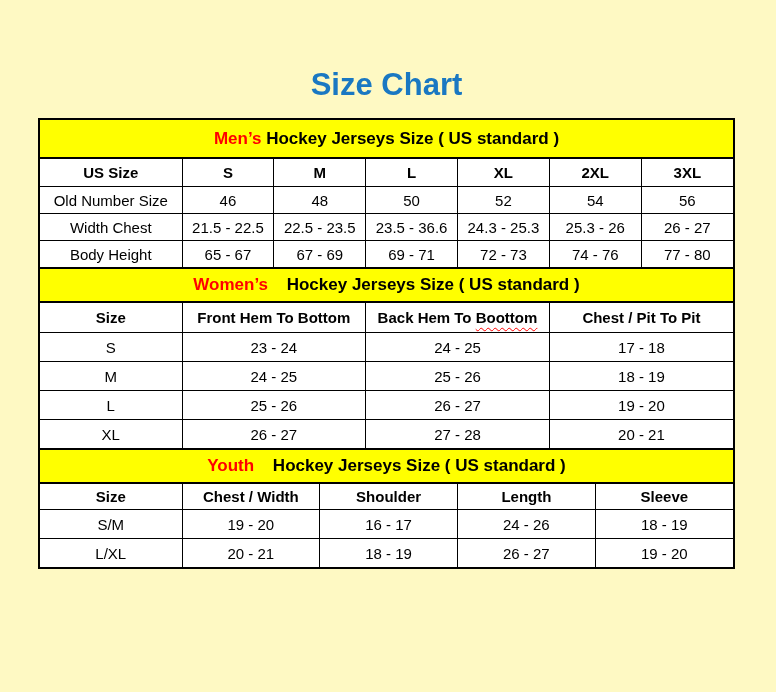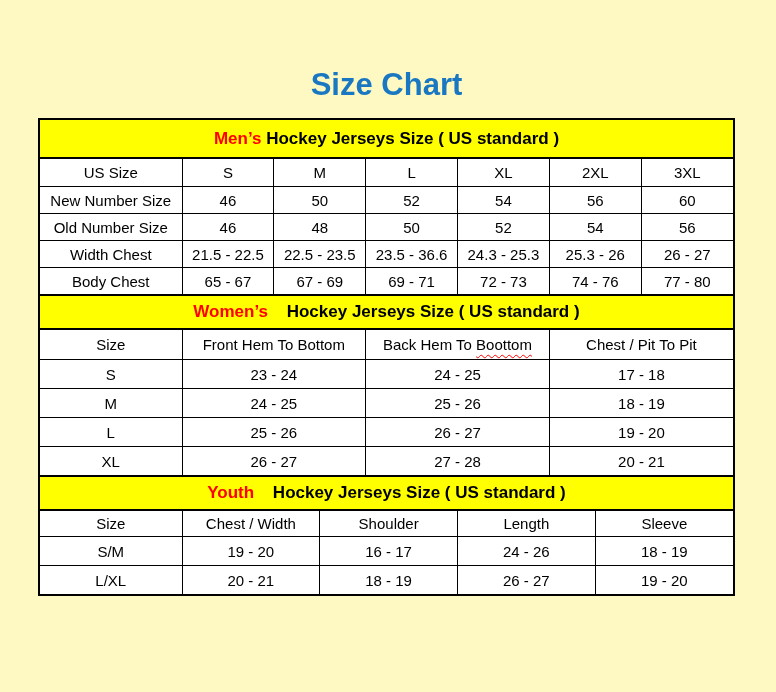--- a/index.html
+++ b/index.html
@@ -57,21 +57,21 @@
     border:1px solid var(--border_black);
     text-align:center;
     vertical-align:middle;
     font-size:15px;
     color:#000;
     padding:0 2px;
     overflow:hidden;
   }
   table.grid tr>*:first-child{border-left:none;}
   table.grid tr>*:last-child{border-right:none;}
-  table.grid thead th{border-top:none;font-weight:normal;}
+  table.grid thead th{border-top:none;font-weight:bold;}
   table.grid tbody tr:last-child td{border-bottom:none;}
   table.grid td{font-weight:normal;}
   td.lbl-bold{font-weight:bold;}
   .men thead th{height:27px;}
   .men tbody td{height:26px;}
   .women thead th{height:29px;}
   .women tbody td{height:28px;}
   .youth thead th{height:25px;}
   .youth tbody td{height:28px;}
   .c-label{width:142px;}
@@ -108,48 +108,39 @@
           <th>S</th>
           <th>M</th>
           <th>L</th>
           <th>XL</th>
           <th>2XL</th>
           <th>3XL</th>
         </tr>
       </thead>
       <tbody>
         <tr>
-          <td>New Number Size</td>
-          <td>46</td>
-          <td>50</td>
-          <td>52</td>
-          <td>54</td>
-          <td>56</td>
-          <td>60</td>
-        </tr>
-        <tr>
           <td>Old Number Size</td>
           <td>46</td>
           <td>48</td>
           <td>50</td>
           <td>52</td>
           <td>54</td>
           <td>56</td>
         </tr>
         <tr>
           <td>Width Chest</td>
           <td>21.5 - 22.5</td>
           <td>22.5 - 23.5</td>
           <td>23.5 - 36.6</td>
           <td>24.3 - 25.3</td>
           <td>25.3 - 26</td>
           <td>26 - 27</td>
         </tr>
         <tr>
-          <td>Body Chest</td>
+          <td>Body Height</td>
           <td>65 - 67</td>
           <td>67 - 69</td>
           <td>69 - 71</td>
           <td>72 - 73</td>
           <td>74 - 76</td>
           <td>77 - 80</td>
         </tr>
       </tbody>
     </table>
 

